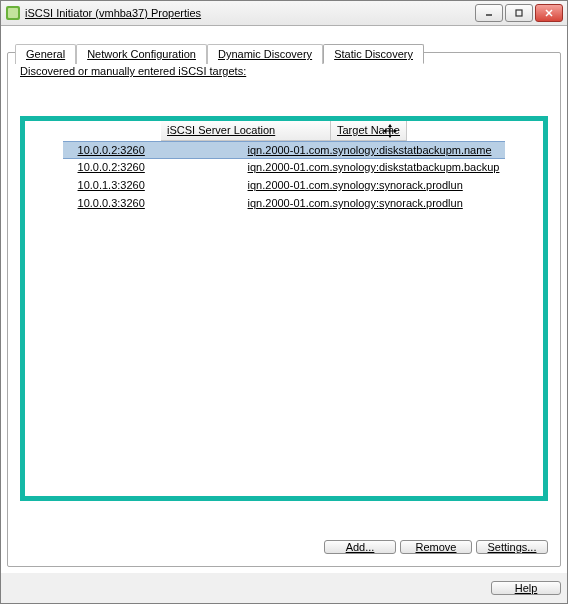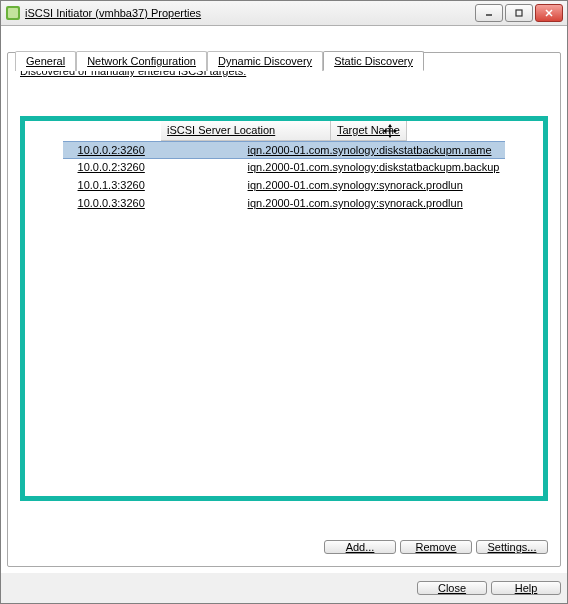--- a/index.html
+++ b/index.html
@@ -74,21 +74,21 @@
       flex: 1;
       display: flex;
       flex-direction: column;
       padding: 6px;
       background: #ffffff;
     }
     .tab-strip {
       display: flex;
       padding-left: 8px;
       position: relative;
-      top: 19px;
+      top: 12px;
       z-index: 2;
     }
     .tab {
       padding: 3px 10px;
       border: 1px solid #a9a9a9;
       border-bottom: none;
       background: #f4f4f4;
       border-radius: 2px 2px 0 0;
       margin-right: 0;
       cursor: pointer;
@@ -284,17 +284,16 @@
         <button class="btn">Add...</button>
         <button class="btn">Remove</button>
         <button class="btn">Settings...</button>
       </div>
 
     </div>
 
   </div>
 
   <div class="dialog-buttons">
-    <button class="btn">Close</button>
     <button class="btn">Help</button>
   </div>
 
 </div>
 
 </body></html>

